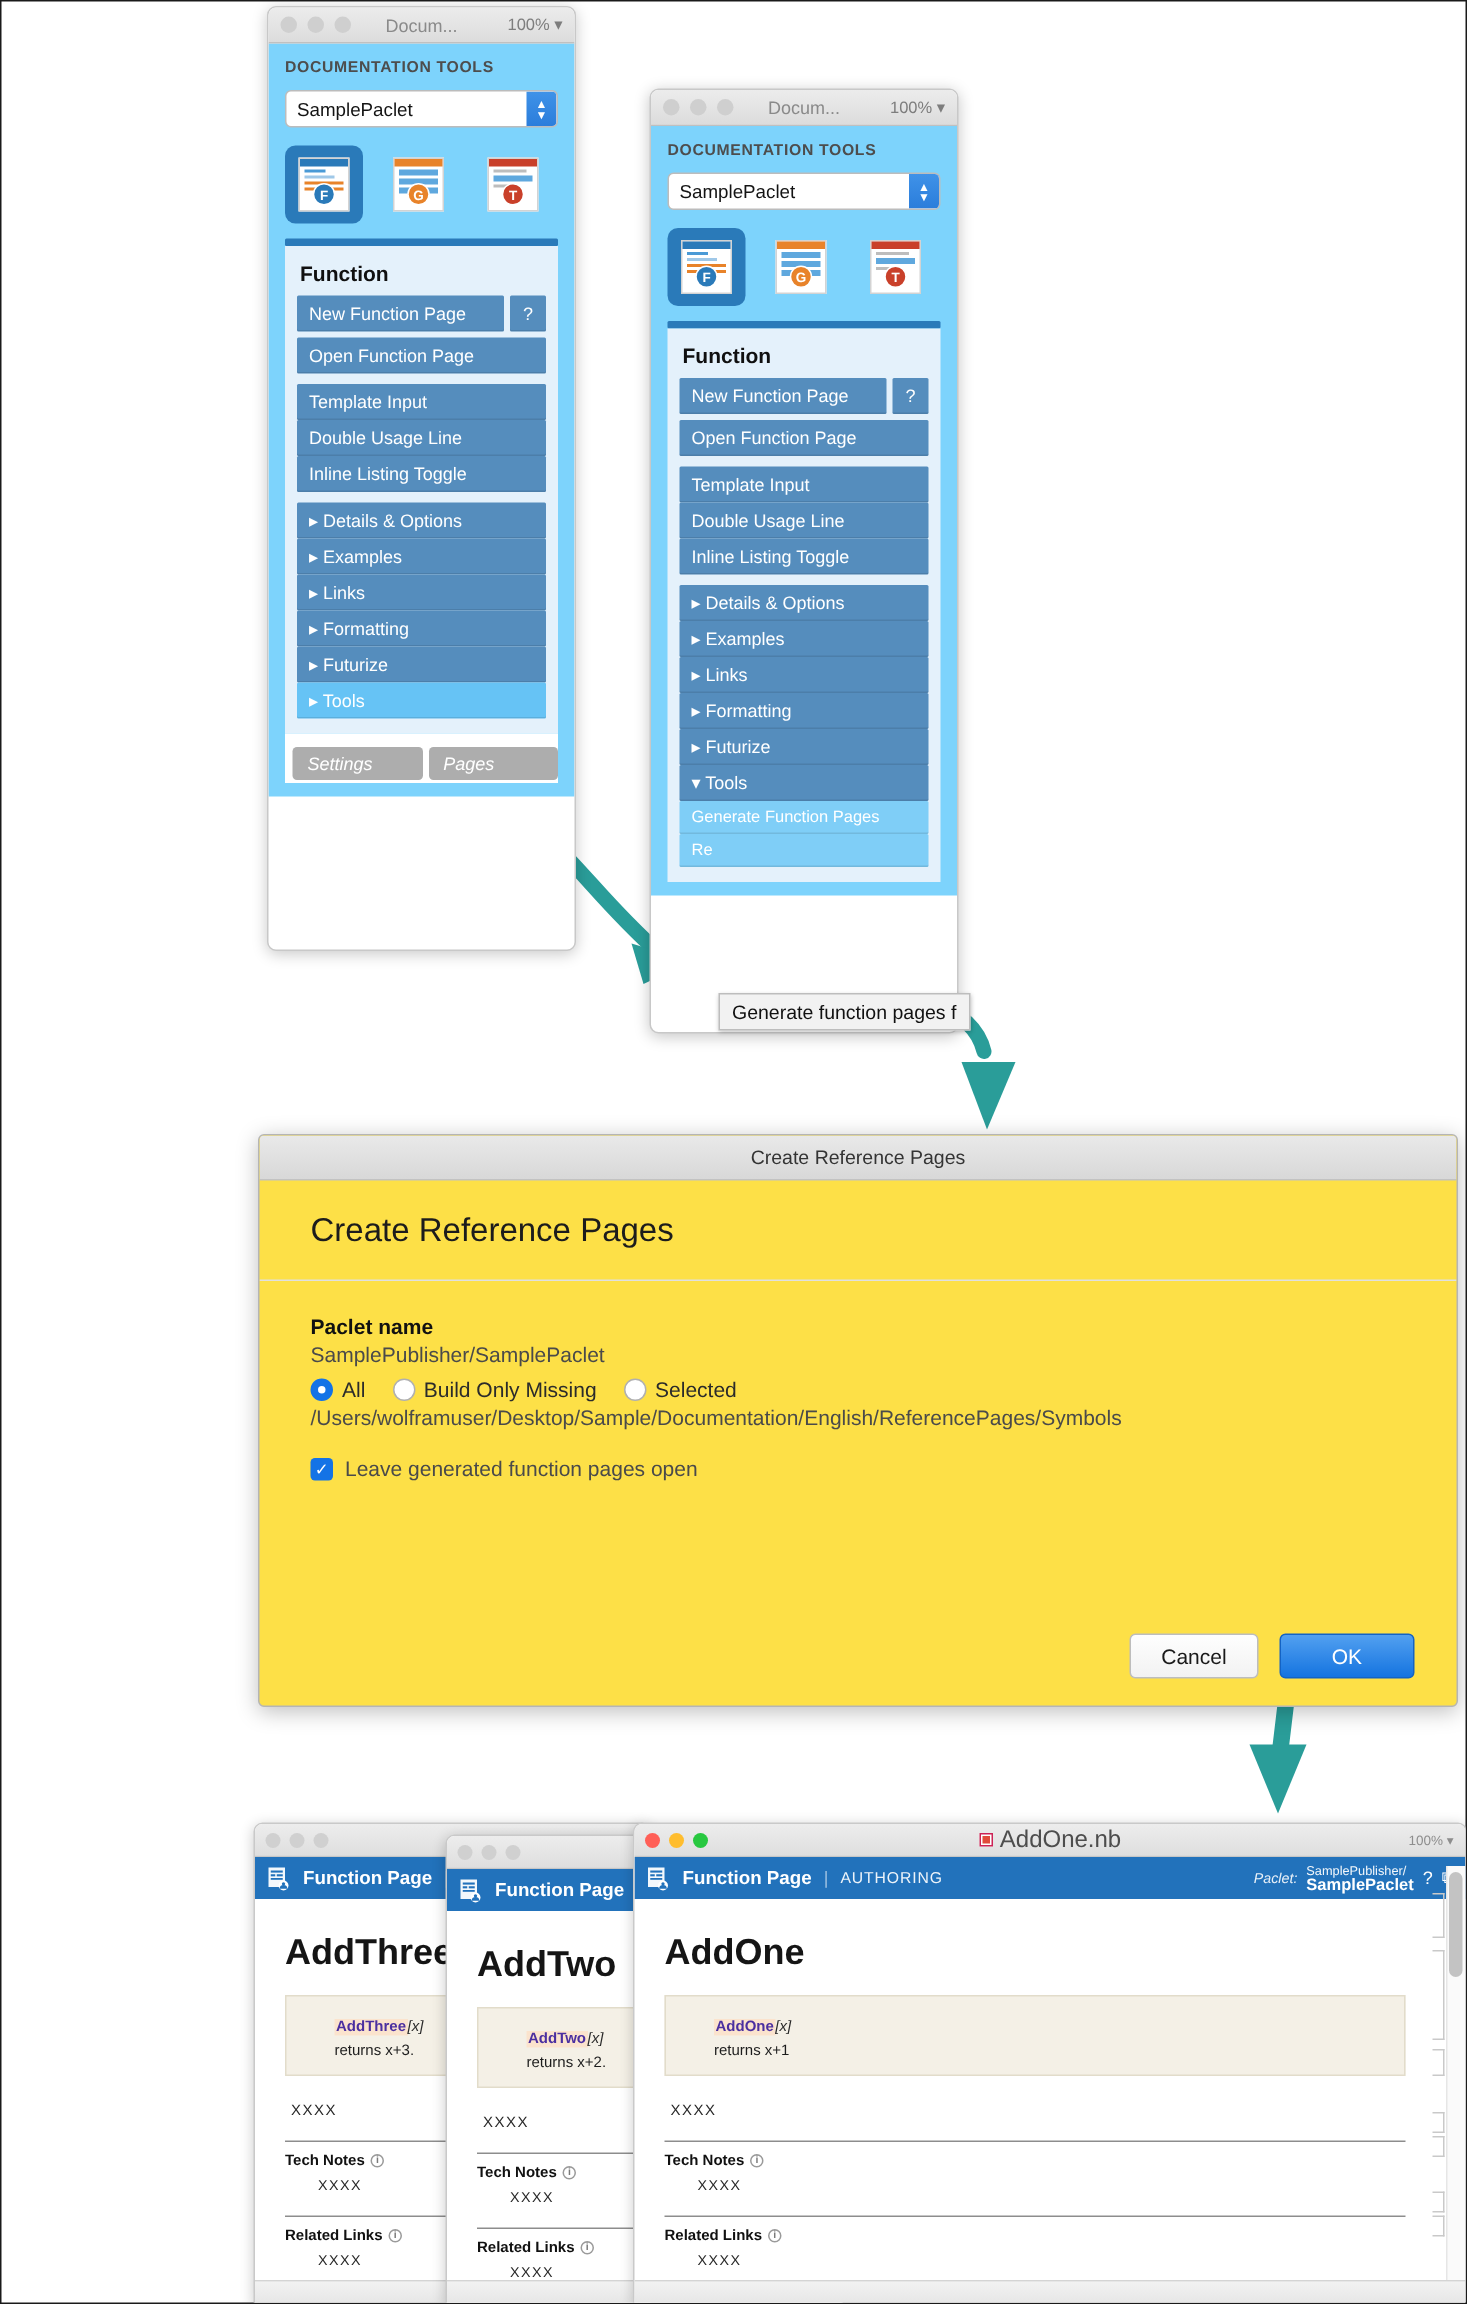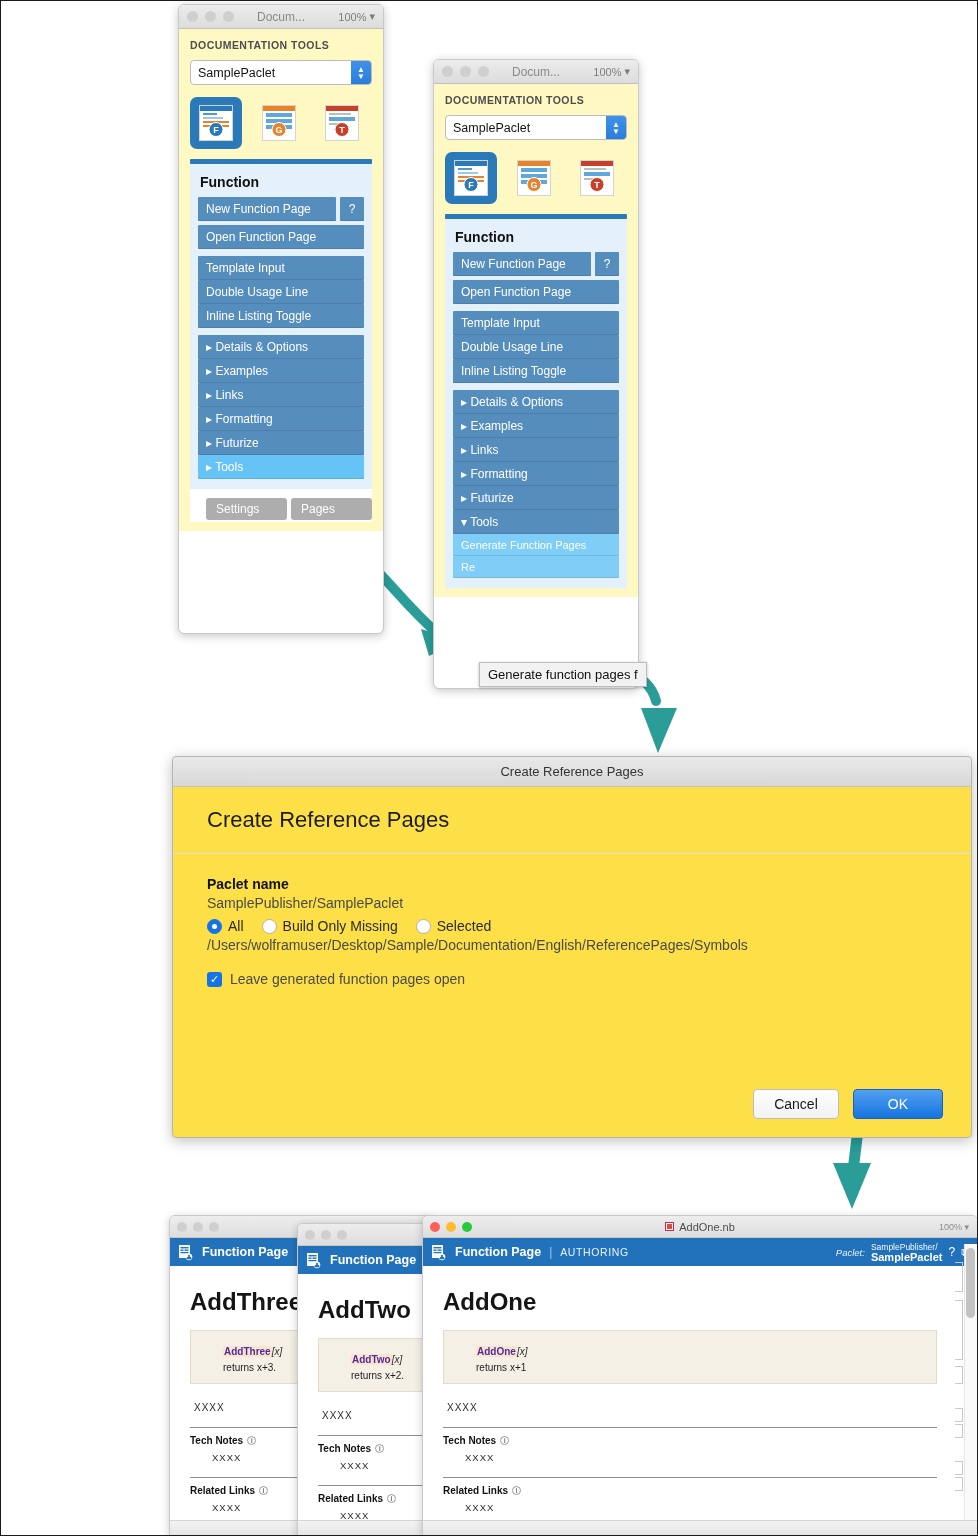--- a/index.html
+++ b/index.html
@@ -36,21 +36,21 @@
   .tb-title {
     position:absolute; left:0; right:0; text-align:center;
     font-size:12px; color:#8a8a8a; pointer-events:none;
   }
   .tb-zoom {
     margin-left:auto; font-size:11px; color:#7d7d7d; z-index:2;
     display:flex; align-items:center; gap:3px;
   }
 
   
-  .palette-body { padding:10px 11px 9px 11px; background:#fef9c3; }
+  .palette-body { padding:10px 11px 9px 11px; background:#7dd3fc; }
   .dt-head {
     font-size:10.5px; letter-spacing:.45px; color:#4d4d4d;
     font-weight:600; margin-bottom:9px;
   }
   .paclet-select {
     display:flex; height:25px; border:1px solid #bcbcbc; border-radius:4px;
     background:#fff; overflow:hidden; margin-bottom:12px;
   }
   .paclet-select .val {
     flex:1; display:flex; align-items:center; padding-left:7px;
@@ -86,21 +86,21 @@
     background:#558dbd; color:#fff; border-radius:1px;
     font-size:12px; padding:5px 8px; flex:1;
     box-shadow:inset 0 -1px 0 rgba(0,0,0,.10);
     white-space:nowrap; overflow:hidden;
   }
   .pbtn.q { flex:0 0 24px; text-align:center; padding-left:0; padding-right:0; }
   .gap { height:7px; }
   .pbtn.tri { }
   .pbtn.active { background:#66c3f5; }
   .pbtn.sub { background:#7fcef7; font-size:11px; }
-  .footer-row { display:flex; gap:4px; padding:9px 0 2px 16px; background:#fff; }
+  .footer-row { display:flex; gap:4px; padding:9px 0 2px 5px; background:#fff;font-style:italic; }
   .gbtn {
     background:#adadad; color:#fff; border-radius:3px; font-size:12px;
     padding:4px 10px; flex:1; text-align:left;
   }
 
   
   .tooltip {
     position:absolute; background:#f2f2f2; border:1px solid #bdbdbd;
     font-size:13px; color:#111; padding:4px 8px; white-space:nowrap;
     box-shadow:0 1px 3px rgba(0,0,0,.25);
@@ -150,21 +150,21 @@
   }
 
   
   .nb { position:absolute; background:#fff; border:1px solid #c9c9c9;
         border-radius:6px 6px 0 0; box-shadow:0 2px 9px rgba(0,0,0,.20); overflow:hidden; }
   .nb-title { height:22px; background:linear-gradient(#ededed,#dedede);
               border-bottom:1px solid #c6c6c6; display:flex; align-items:center;
               padding:0 7px; position:relative; }
   .nb-dots { display:flex; gap:6px; }
   .nb-dot { width:10px; height:10px; border-radius:50%; background:#d0d0d0; }
-  .nb-name { position:absolute; left:0; right:0; text-align:center; font-size:11px; color:#4d4d4d;
+  .nb-name { position:absolute; left:0; right:0; text-align:center; font-size:16px; color:#4d4d4d;
              display:flex; align-items:center; justify-content:center; gap:5px; }
   .nb-name .fav { width:9px; height:9px; background:#fff; border:1px solid #c25; position:relative; }
   .nb-name .fav::after{content:"";position:absolute;inset:1px;background:#e04a3a;}
   .nb-zoom { position:absolute; right:8px; font-size:9px; color:#8d8d8d; }
   .nb-bar {
     height:28px; background:#2272bb; display:flex; align-items:center;
     padding:0 8px; color:#fff; font-size:12px; gap:8px; position:relative;
   }
   .nb-bar .fp { font-weight:bold; font-size:12.5px; }
   .nb-bar .auth { font-size:10.5px; letter-spacing:.6px; opacity:.92; }

